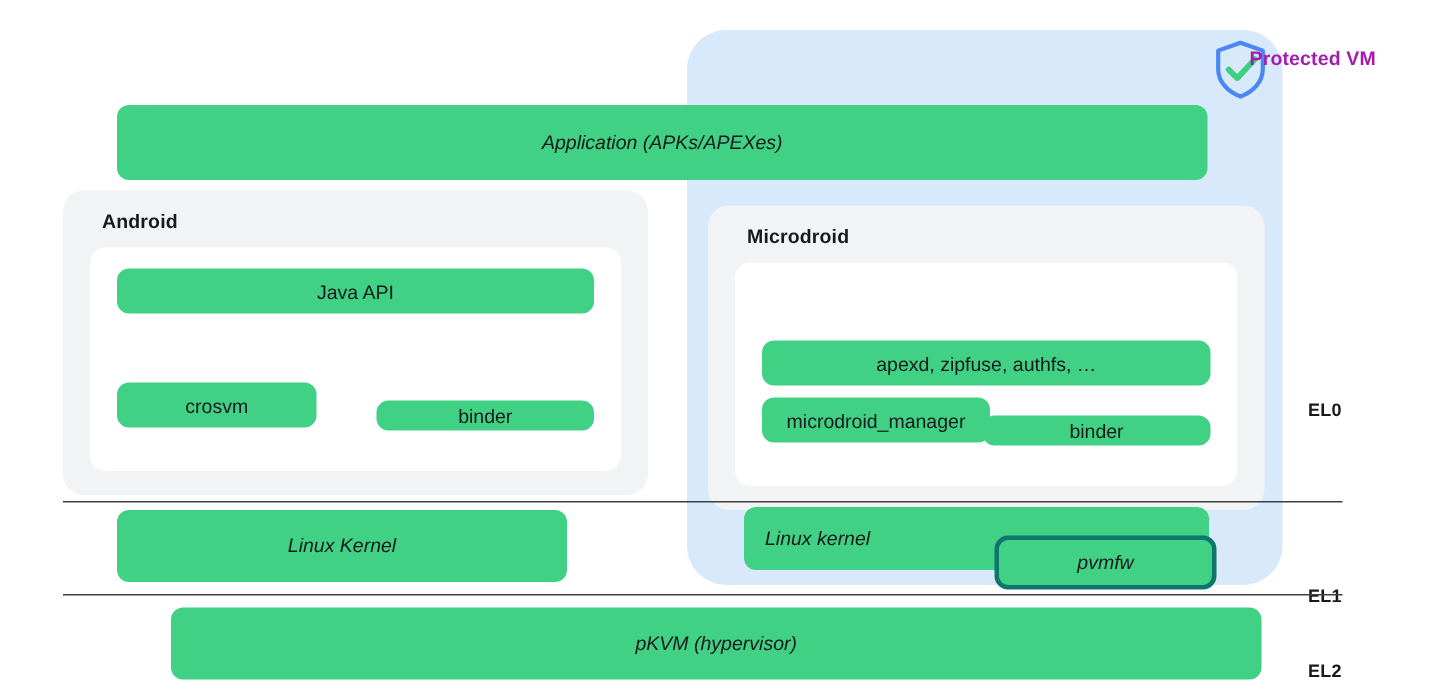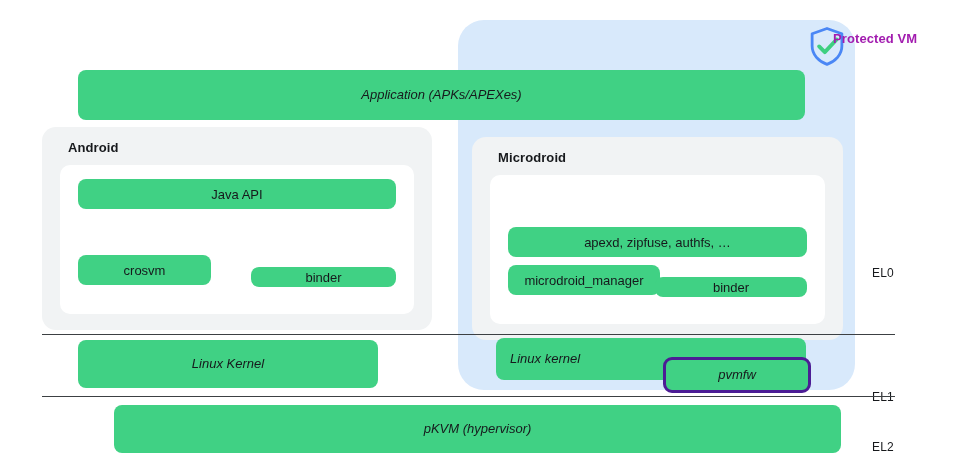--- a/index.html
+++ b/index.html
@@ -149,21 +149,21 @@
     width: 310px;
     height: 42px;
     justify-content: flex-start;
     padding-left: 14px;
   }
   .pvmfw-box {
     left: 663px;
     top: 357px;
     width: 148px;
     height: 36px;
-    border: 3px solid #4c1d95;
+    border: 3px solid #0f766e;
     border-radius: 9px;
     z-index: 4;
   }
 
   
   .hypervisor {
     left: 78px;
     top: 405px;
     width: 727px;
     height: 48px;
@@ -180,21 +180,21 @@
     z-index: 5;
   }
   .divider.d1 { top: 334px; }
   .divider.d2 { top: 396px; }
 
   
   .el-label {
     position: absolute;
     left: 872px;
     font-size: 12px;
-    font-weight: normal;
+    font-weight: bold;
     color: #17191c;
     letter-spacing: 0.2px;
   }
   .el-label.el0 { top: 266px; }
   .el-label.el1 { top: 372px; margin-top: 18px; }
   .el-label.el2 { top: 440px; }
 </style>
 </head>
 <body>
 

